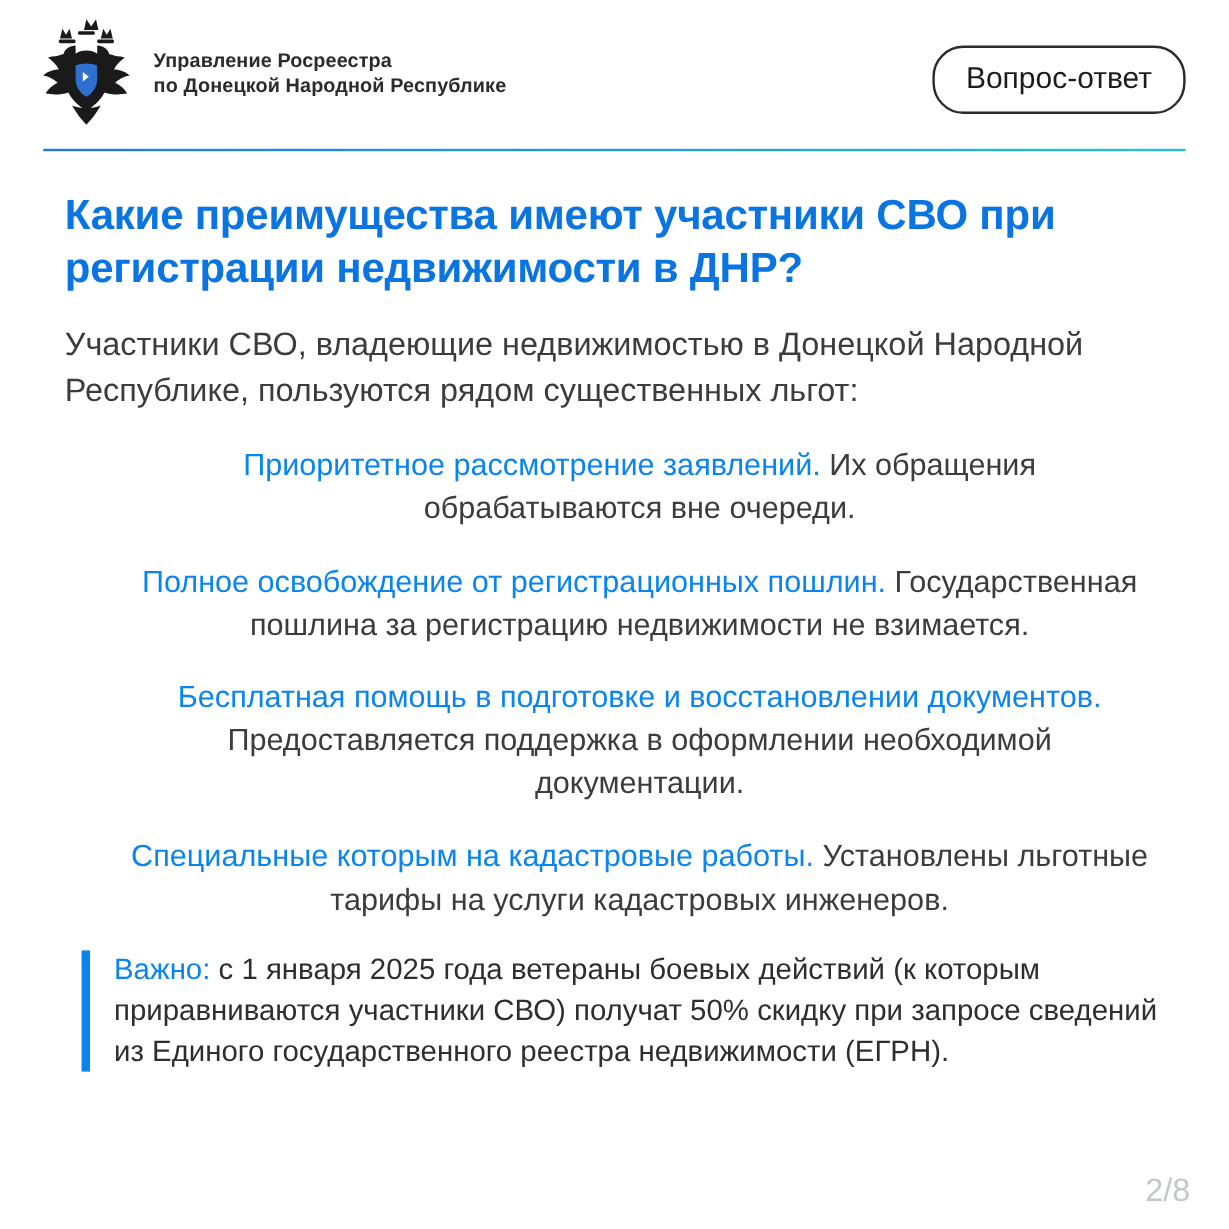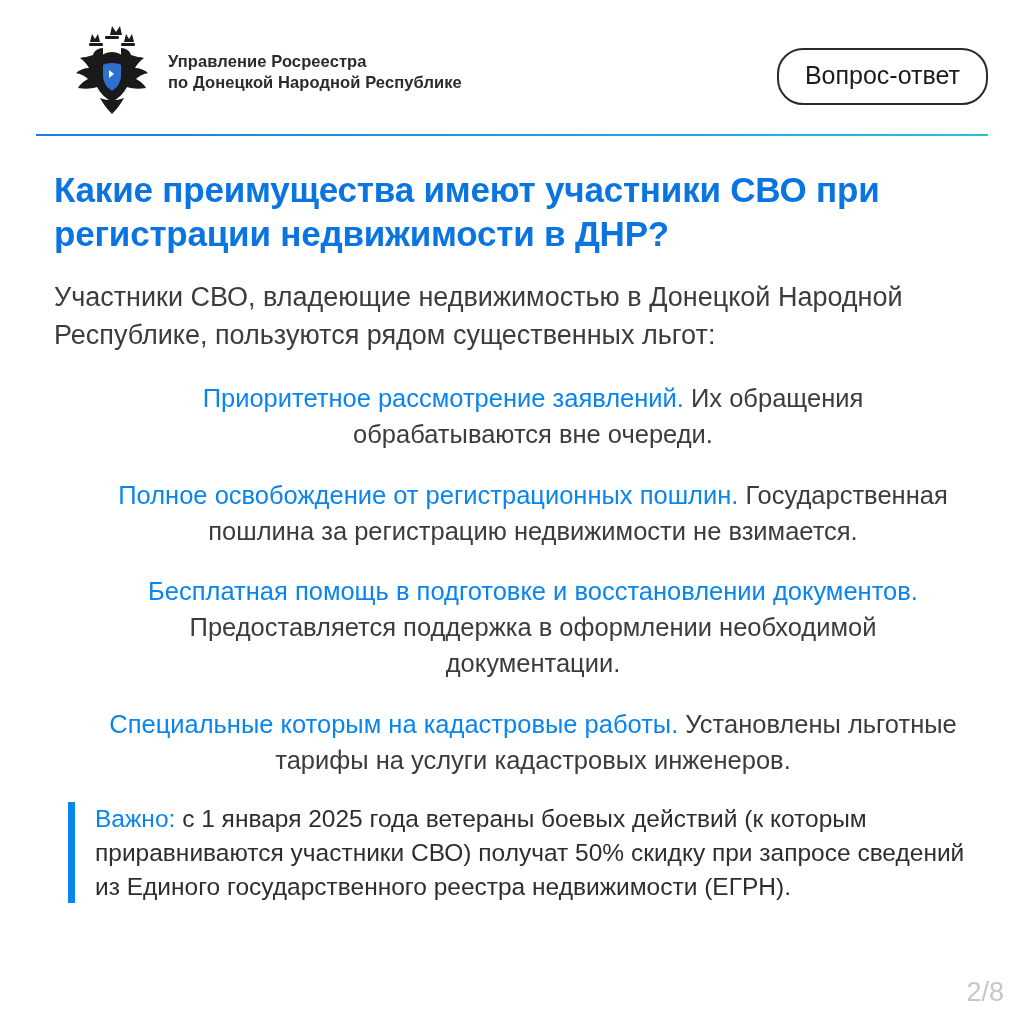--- a/index.html
+++ b/index.html
@@ -19,23 +19,22 @@
     width: 1024px;
     height: 1024px;
     box-sizing: border-box;
   }
 
   
   .header {
     display: flex;
     align-items: flex-start;
     justify-content: space-between;
-    padding: 24px 36px 0 30px;
+    padding: 14px 36px 0 30px;
     box-sizing: border-box;
-    margin-left: 40px;
   }
   .brand {
     display: flex;
     align-items: center;
     gap: 14px;
   }
   .emblem {
     width: 84px;
     height: 96px;
     flex: none;
@@ -111,21 +110,21 @@
     font-weight: normal;
     color: #2e2e2e;
   }
   .callout .kw {
     color: #0a84ef;
   }
 
   
   .pager {
     position: absolute;
-    right: 20px;
+    right: 32px;
     bottom: 16px;
     font-size: 27px;
     color: #c3c7cb;
   }
 </style>
 </head>
 <body>
 
 <div class="page">
 

